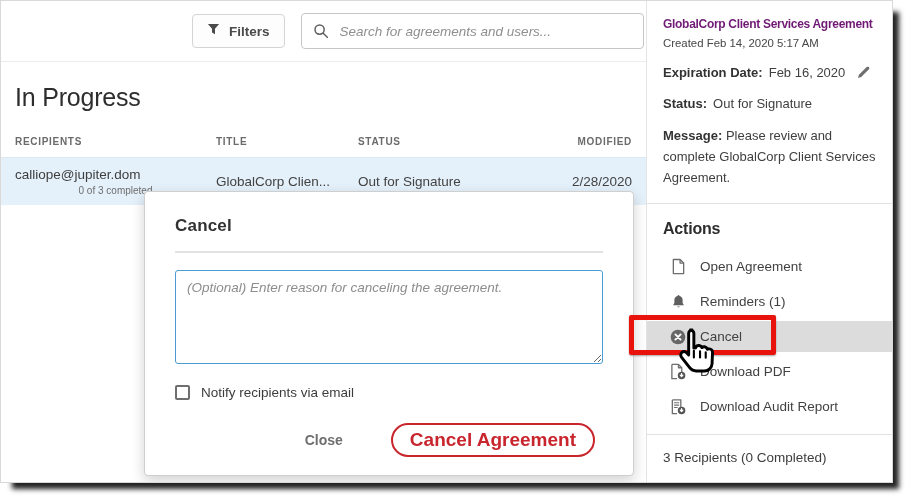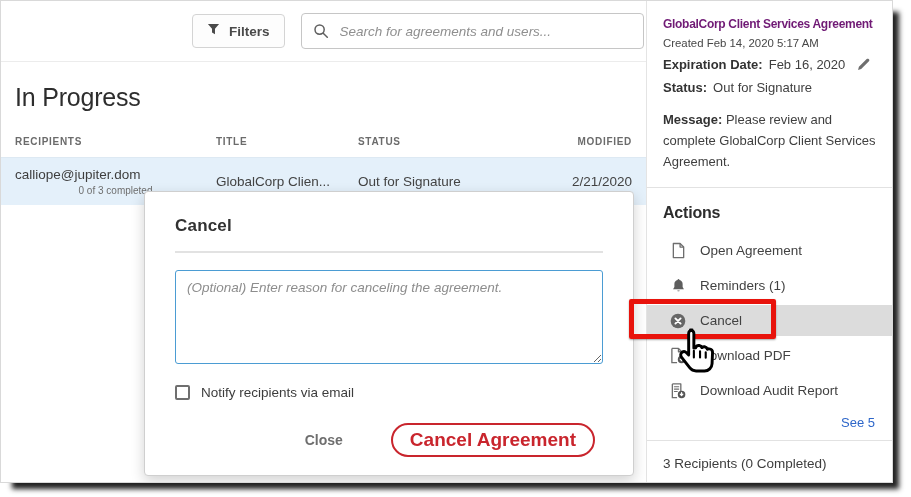--- a/index.html
+++ b/index.html
@@ -46,21 +46,21 @@
   .check-row label{font-size:13.5px;color:#3d3d3d;}
   .dlg-buttons{margin-top:23px;display:flex;justify-content:flex-end;align-items:center;gap:42px;padding-right:8px;}
   .btn-close{font-size:14px;font-weight:bold;color:#6e6e6e;background:none;border:none;cursor:pointer;font-family:inherit;}
   .btn-danger{font-size:19px;font-weight:bold;color:var(--danger-red);border:2px solid var(--danger-red);
               background:#fff;border-radius:17px;padding:4px 17px;cursor:pointer;font-family:inherit;}
 
   
   .sidebar{flex:1;border-left:1px solid #e4e4e4;position:relative;padding:16px 16px 0;}
   .sb-title{font-size:12px;font-weight:bold;color:#701a75;white-space:nowrap;letter-spacing:-0.3px;overflow:hidden;}
   .sb-created{font-size:11.4px;color:#474747;margin-top:6px;}
-  .sb-line{margin-top:8px;font-size:13px;color:#3f3f3f;display:flex;align-items:center;}
+  .sb-line{margin-top:16px;font-size:13px;color:#3f3f3f;display:flex;align-items:center;}
   .sb-line .lbl{font-weight:bold;margin-right:6px;color:#333;}
   .sb-line .edit{margin-left:11px;display:inline-flex;cursor:pointer;}
   .sb-message{margin-top:15px;font-size:13px;color:#3f3f3f;line-height:1.6;}
   .sb-message .lbl{font-weight:bold;color:#333;}
   .sb-divider{margin:15px -16px 0;border-top:1px solid #e2e2e2;}
   .sb-actions-h{margin-top:16px;font-size:16px;font-weight:bold;color:#2d2d2d;letter-spacing:-0.2px;}
   .actions{margin-top:11px;}
   .action{position:relative;height:35px;display:flex;align-items:center;gap:13px;font-size:13.5px;color:#424242;
           padding-left:6px;cursor:pointer;}
   .action .ic{width:18px;display:flex;justify-content:center;flex:none;}
@@ -109,21 +109,21 @@
       <div class="right">MODIFIED</div>
     </div>
 
     <div class="tbl-row">
       <div class="cell-recipient">
         <div class="email">calliope@jupiter.dom</div>
         <div class="sub">0 of 3 completed</div>
       </div>
       <div>GlobalCorp Clien...</div>
       <div>Out for Signature</div>
-      <div class="cell-right">2/21/2020</div>
+      <div class="cell-right">2/28/2020</div>
     </div>
 
     <div class="dialog">
       <h2>Cancel</h2>
       <div class="rule"></div>
       <textarea placeholder="(Optional) Enter reason for canceling the agreement." style=""></textarea>
       <div class="check-row">
         <span class="checkbox"></span>
         <label>Notify recipients via email</label>
       </div>
@@ -216,21 +216,20 @@
               <path d="M2.5 2v14.5h5" fill="none" stroke="#6e6e6e" stroke-width="1.4"></path>
               <path d="M4.7 5h4.6M4.7 7.5h4.6M4.7 10h3" stroke="#6e6e6e" stroke-width="1.2" stroke-linecap="round"></path>
               <circle cx="12.3" cy="13.3" r="4" fill="#555"></circle>
               <path d="M12.3 11.2v3M10.9 12.9l1.4 1.5 1.4-1.5" fill="none" stroke="#fff" stroke-width="1.3" stroke-linecap="round" stroke-linejoin="round"></path>
             </svg>
         </span>
         <span>Download Audit Report</span>
       </div>
     </div>
 
-    <div class="see-link">See 5</div>
 
     <div class="sb-divider2"></div>
 
     <div class="sb-recipients">3 Recipients (0 Completed)</div>
 
     <div class="hand-cursor">
       <svg width="44" height="52" viewBox="0 0 26 32">
         <path d="M10.2 1.8c1.2 0 2.1.95 2.1 2.1v9.1l1.1-.15c.3-.95 1.2-1.6 2.2-1.45.75.1 1.35.6 1.65 1.25.45-.4 1.05-.6 1.65-.5.85.15 1.5.75 1.75 1.55.35-.2.75-.3 1.2-.25 1.15.1 2 1.1 1.95 2.25l-.3 6.9c-.1 2.5-2.15 4.45-4.65 4.45h-5.2c-1.5 0-2.9-.7-3.8-1.85l-5.2-6.65c-.7-.9-.55-2.2.3-2.9.85-.7 2.05-.6 2.8.15l1.35 1.35V3.9c0-1.15.95-2.1 2.1-2.1z" fill="#fff" stroke="#000" stroke-width="1.8" stroke-linejoin="round"></path>
         <path d="M12.3 14.6v4.2M16.1 14.9v3.9M19.6 15.6v3.3" stroke="#000" stroke-width="1.3" stroke-linecap="round" fill="none"></path>
       </svg>

